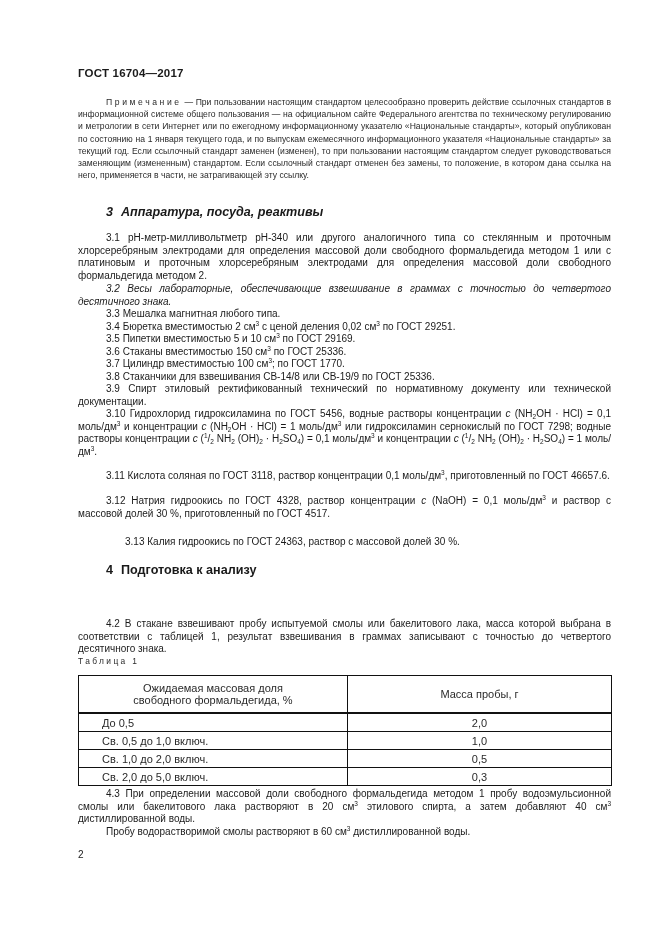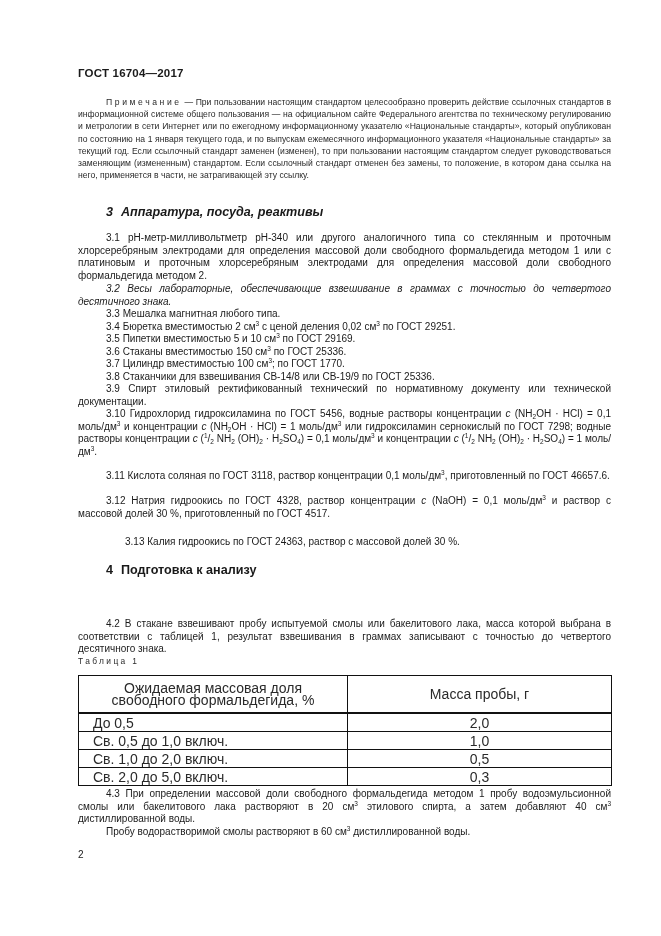--- a/index.html
+++ b/index.html
@@ -11,26 +11,26 @@
     .note .ind { display: inline-block; width: 28px; }
     .note-label { letter-spacing: 2.6px; }
     .h2 { position: absolute; left: 106px; font-weight: bold; font-size: 12.6px; }
     .h2 .num { margin-right: 8px; }
     .para { position: absolute; left: 78px; width: 533px; font-size: 10px; line-height: 12.5px; text-align: justify; }
     .para .ind { display: inline-block; width: 28px; }
     .line { position: absolute; left: 106px; font-size: 10px; line-height: 12.5px; white-space: nowrap; }
     sup { font-size: 6.5px; vertical-align: 4px; line-height: 0; }
     sub { font-size: 6.5px; vertical-align: -2px; line-height: 0; }
     .table-caption { position: absolute; left: 78px; top: 656px; font-size: 8.4px; letter-spacing: 2.4px; color: #2a2a2a; }
-    table.t1 { position: absolute; left: 78px; top: 675px; width: 534px; border-collapse: collapse; font-size: 14px; color: #2a2a2a; }
+    table.t1 { position: absolute; left: 78px; top: 675px; width: 534px; border-collapse: collapse; font-size: 11px; color: #2a2a2a; }
     table.t1 td, table.t1 th { border: 1px solid #111; padding: 0 0; font-weight: normal; }
     table.t1 th { height: 36px; line-height: 12px; text-align: center; }
     table.t1 thead tr th { border-bottom: 2.5px solid #111; }
     table.t1 td { height: 17px; }
-    table.t1 td.c1 { padding-left: 14px; text-align: left; width: 245px; }
+    table.t1 td.c1 { padding-left: 23px; text-align: left; width: 245px; }
     table.t1 td.c2 { text-align: center; }
     .page-number { position: absolute; left: 78px; top: 849px; font-size: 10px; }
   </style>
 </head>
 <body>
 
 <div class="page">
 
   <div class="running-head">ГОСТ 16704—2017</div>
 

